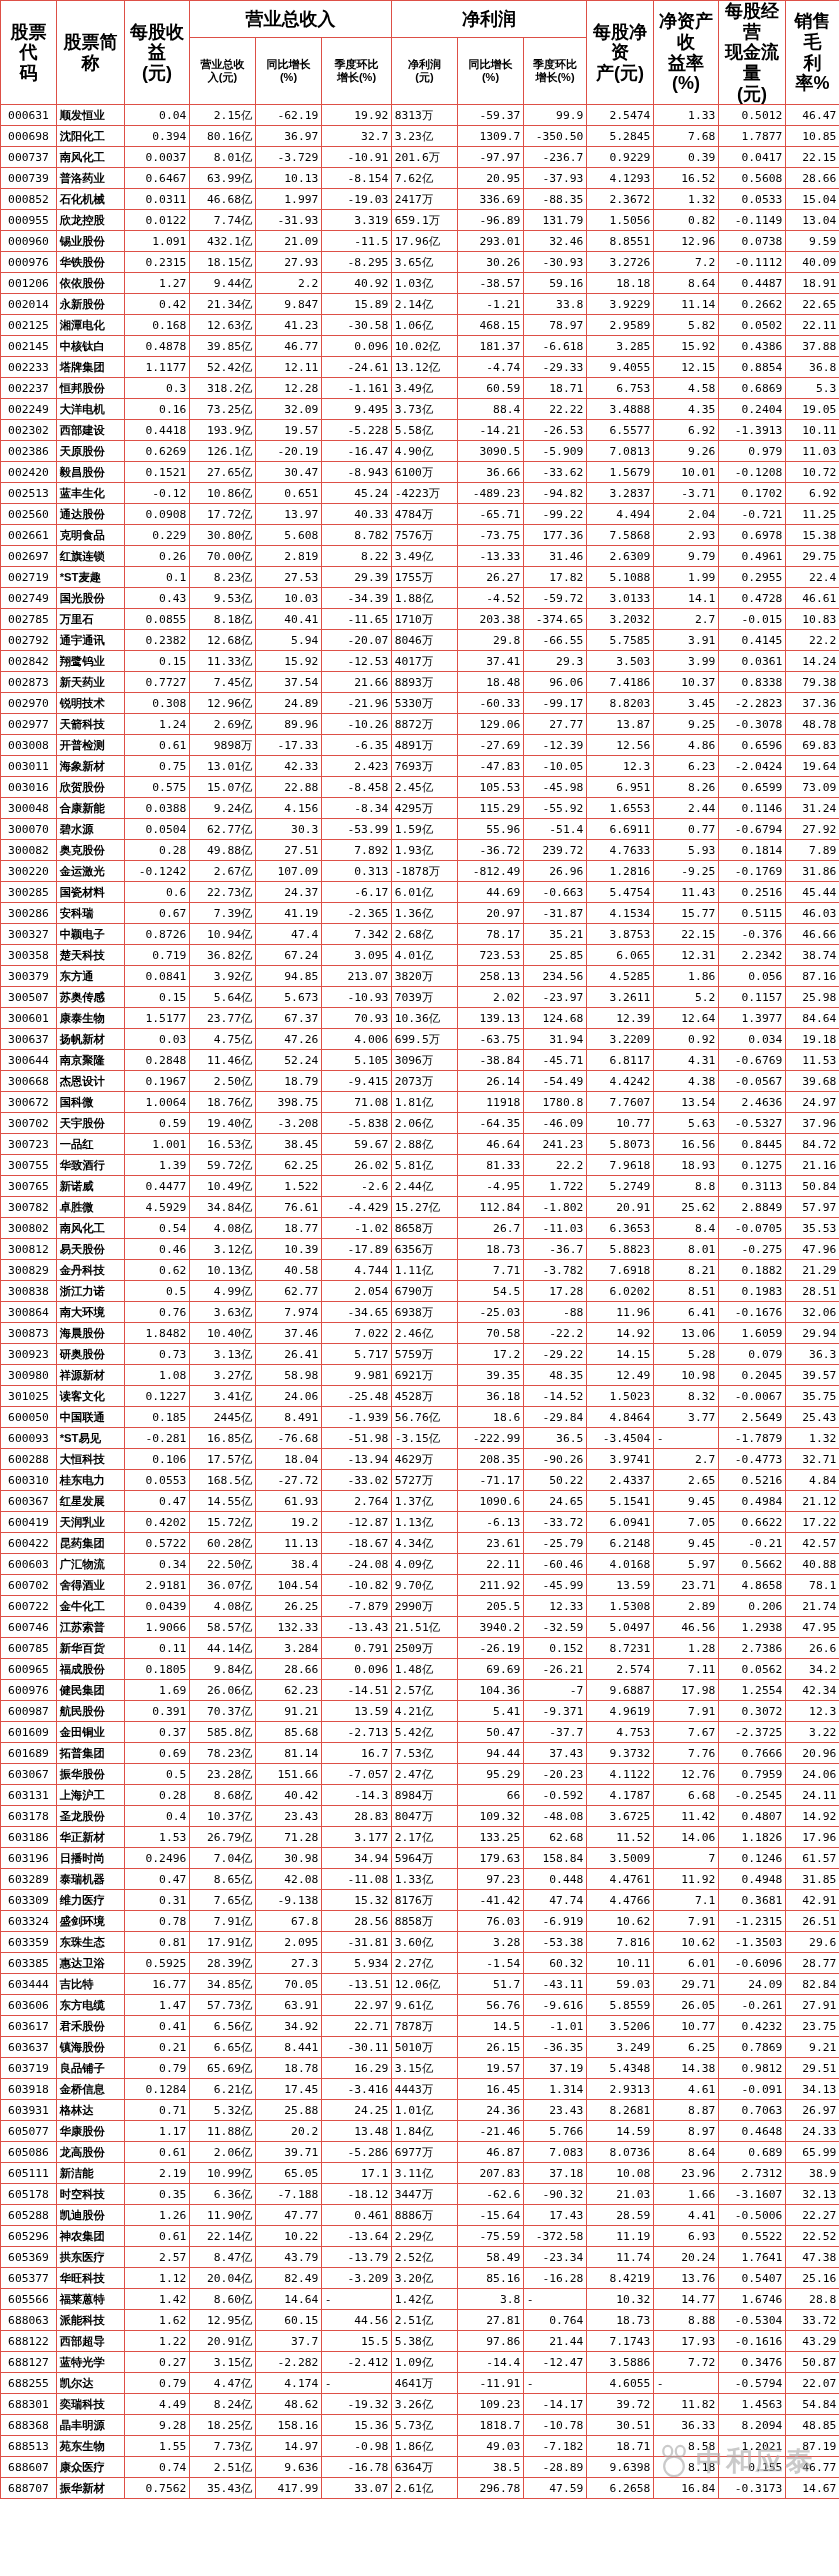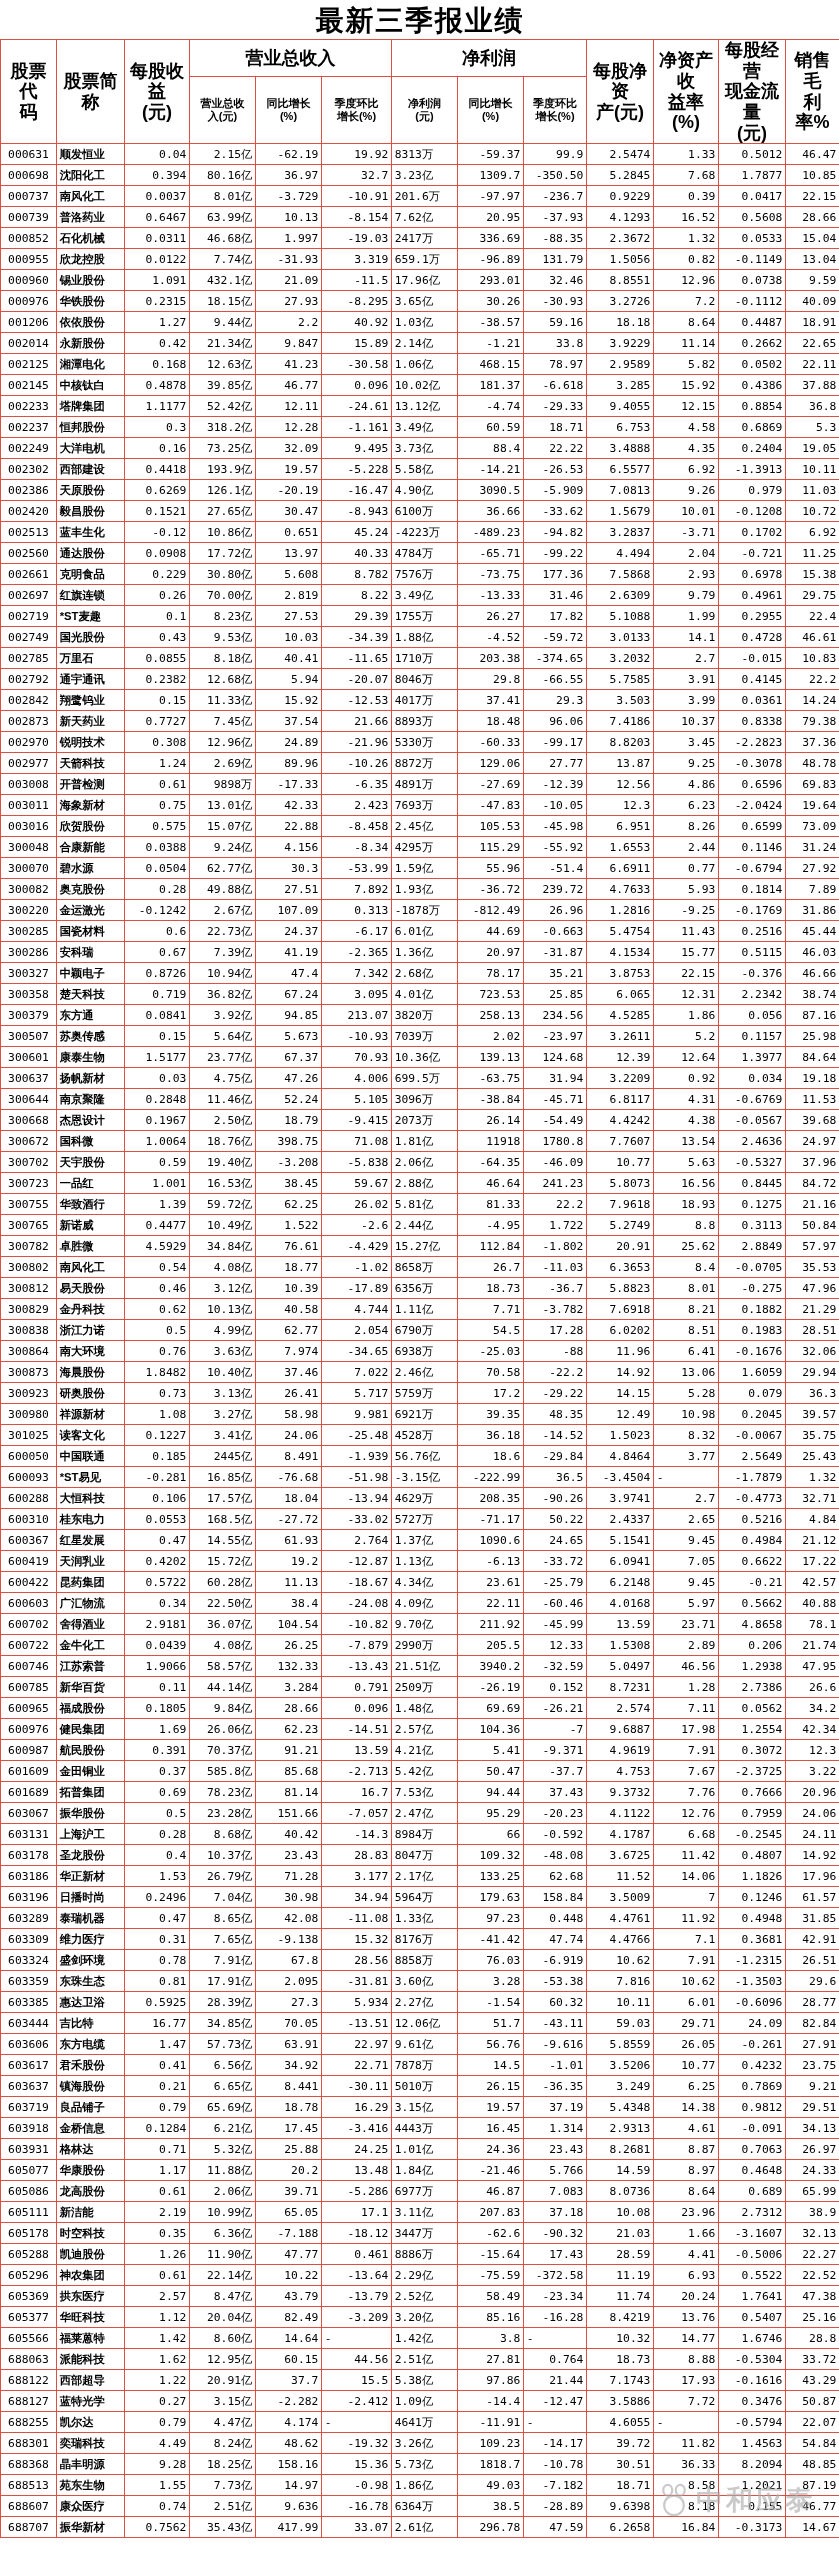--- a/index.html
+++ b/index.html
@@ -21,21 +21,20 @@
   .watermark{position:absolute;right:25px;bottom:20px;display:flex;align-items:center;
              color:#ababab;opacity:0.62;pointer-events:none;z-index:5;}
   .watermark .wm-text{font-size:27px;font-weight:bold;letter-spacing:2.7px;
              font-family:"Liberation Sans","DejaVu Sans",sans-serif;}
   .watermark svg{margin-right:5.4px;}
 </style>
 </head>
 <body>
 
 <div id="app">
-  <div class="title">最新三季报业绩</div>
   <table>
     <colgroup id="cols">
         <col style="width: 56px;">
         <col style="width: 68px;">
         <col style="width: 65px;">
         <col style="width: 66px;">
         <col style="width: 66px;">
         <col style="width: 70px;">
         <col style="width: 66px;">
         <col style="width: 66px;">

